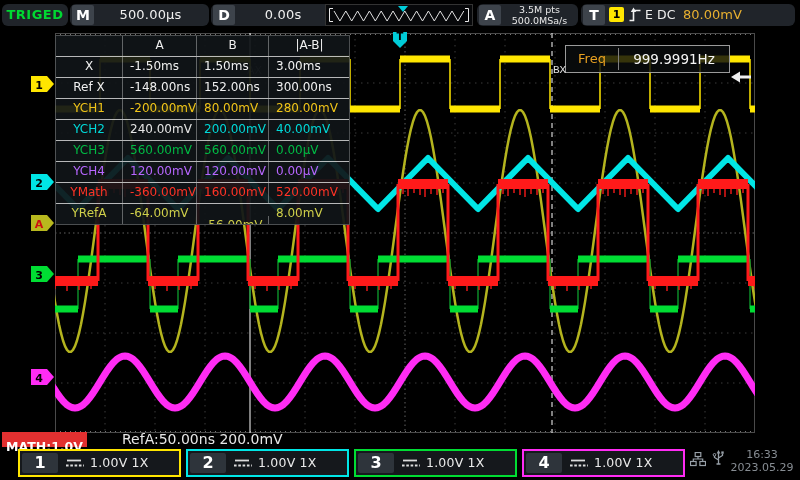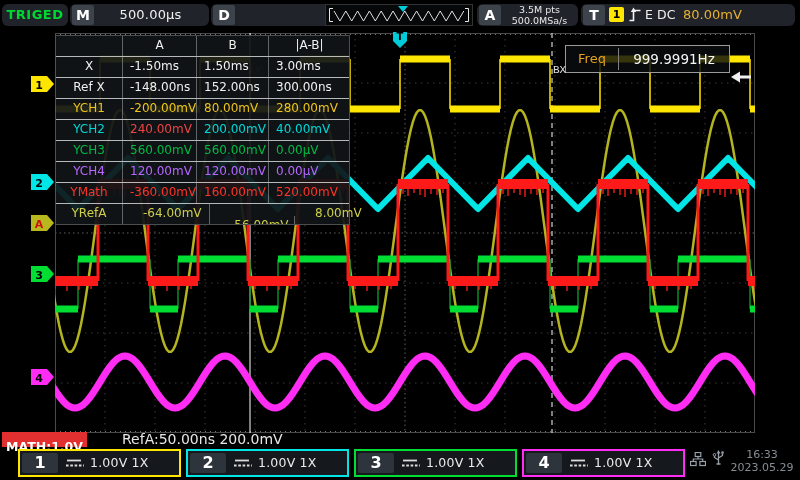--- a/index.html
+++ b/index.html
@@ -34,21 +34,21 @@
   #freq-box .fl{width:52px;text-align:center;line-height:26px;font-size:13px;color:#e8a020;}
   #freq-box .dv{width:1px;background:#808080;margin:2px 0;}
   #freq-box .fv{flex:1;text-align:center;line-height:26px;font-size:13.5px;color:#f5f5f5;}
   #ax-label{left:247px;top:64px;font-size:11px;color:rgba(220,220,220,0.35);}
   #bx-label{left:553px;top:64px;font-size:11px;color:#e0e0e0;font-family:Liberation Mono, monospace;}
   
   #cursor-table{left:55px;top:35px;width:295px;background:rgba(16,20,24,0.93);
                 border:1px solid rgba(255,255,255,0.25);font-size:12px;}
   .trow{display:grid;grid-template-columns:67px 74px 72px 81px;height:20px;
         border-bottom:1px solid rgba(255,255,255,0.7);}
-  .trow:last-child{border-bottom:none;gap:13px;}
+  .trow:last-child{border-bottom:none;}
   .tcell{line-height:19px;padding-left:7px;border-right:1px solid rgba(255,255,255,0.35);
          overflow:hidden;white-space:nowrap;}
   .tcell:first-child{text-align:center;padding-left:0;}
   .tcell:last-child{border-right:none;}
   .thead .tcell{text-align:center;padding-left:0;color:#f0f0f0;}
   
   #math-chip{left:2px;top:432px;height:15px;line-height:15px;background:#e23030;color:#ffffff;
              font-weight:bold;font-size:12.5px;padding:7px 4px;}
   #refa-info{left:122px;top:432px;height:15px;line-height:15px;font-size:14px;color:#e6e6e6;}
   .chbox{top:449px;width:163px;height:28px;background:#15181c;border:2px solid #888;}
@@ -67,20 +67,21 @@
 
   <div class="abs panel" id="trig-status">TRIGED</div>
 
   <div class="abs panel" id="m-panel">
     <div class="badge">M</div>
     <div class="pval">500.00μs</div>
   </div>
 
   <div class="abs panel" id="d-panel">
     <div class="badge">D</div>
+    <div class="pval">0.00s</div>
   </div>
 
   <div class="abs" id="preview">
     <svg width="146" height="20">
       <path d="M7,3.5 H3.5 V16.5 H7" stroke="#e8e8e8" stroke-width="1" fill="none"></path>
       <path d="M139,3.5 H142.5 V16.5 H139" stroke="#e8e8e8" stroke-width="1" fill="none"></path>
       <polyline id="pv-zigzag" points="8,6 13.9,16 19.8,6 25.700000000000003,16 31.6,6 37.5,16 43.400000000000006,6 49.300000000000004,16 55.2,6 61.1,16 67,6 72.9,16 78.80000000000001,6 84.7,16 90.60000000000001,6 96.5,16 102.4,6 108.30000000000001,16 114.2,6 120.10000000000001,16 126,6 131.9,16 137.8,6" stroke="#e0e0e0" stroke-width="1" fill="none"></polyline>
       <polygon points="72,1 82,1 77,7" fill="#00ccd8"></polygon>
     </svg>
   </div>
@@ -219,21 +220,21 @@
         <div class="tcell" style="color: rgb(240, 240, 240);">300.00ns</div>
       </div>
       <div class="trow">
         <div class="tcell" style="color: rgb(240, 196, 25);">YCH1</div>
         <div class="tcell" style="color: rgb(240, 196, 25);">-200.00mV</div>
         <div class="tcell" style="color: rgb(240, 196, 25);">80.00mV</div>
         <div class="tcell" style="color: rgb(240, 196, 25);">280.00mV</div>
       </div>
       <div class="trow">
         <div class="tcell" style="color: rgb(0, 217, 217);">YCH2</div>
-        <div class="tcell" style="color: #ef4444;">240.00mV</div>
+        <div class="tcell" style="color: #e5e5e5;">240.00mV</div>
         <div class="tcell" style="color: rgb(0, 217, 217);">200.00mV</div>
         <div class="tcell" style="color: rgb(0, 217, 217);">40.00mV</div>
       </div>
       <div class="trow">
         <div class="tcell" style="color: rgb(0, 187, 68);">YCH3</div>
         <div class="tcell" style="color: rgb(0, 187, 68);">560.00mV</div>
         <div class="tcell" style="color: rgb(0, 187, 68);">560.00mV</div>
         <div class="tcell" style="color: rgb(0, 187, 68);">0.00μV</div>
       </div>
       <div class="trow">

